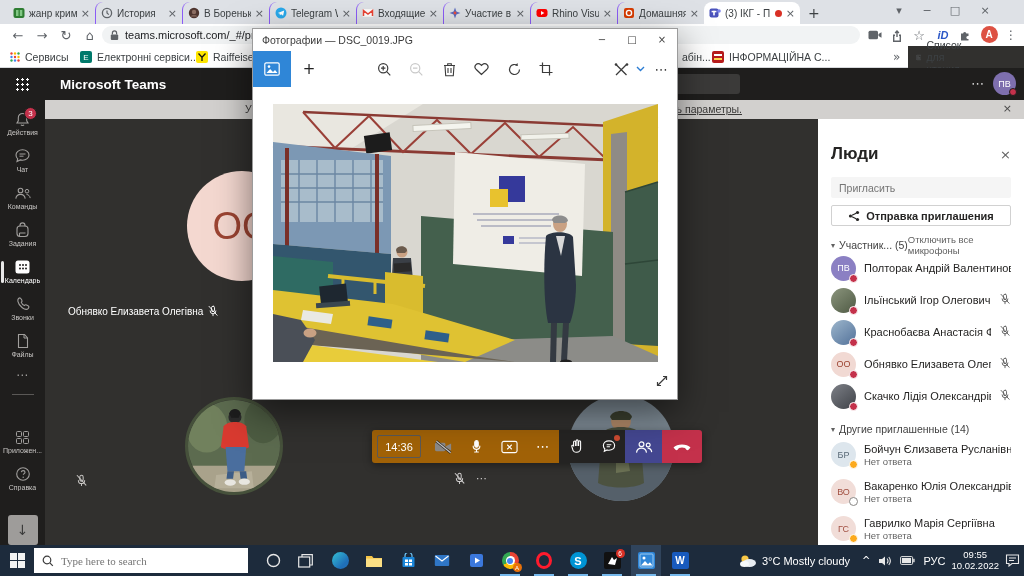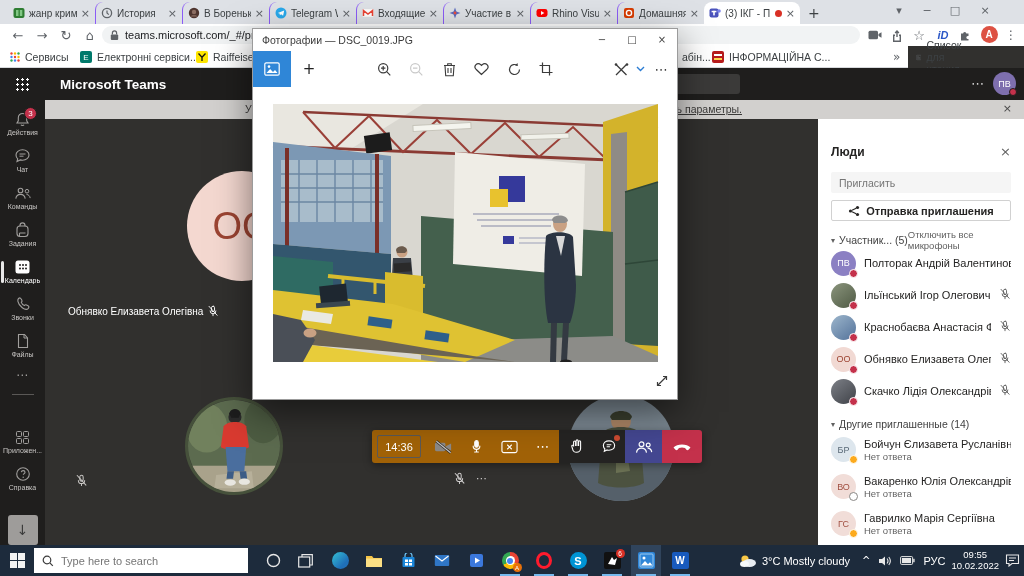--- a/index.html
+++ b/index.html
@@ -57,21 +57,21 @@
   .cbtn{width:33px;height:33px;display:flex;align-items:center;justify-content:center;position:relative}
   .timerbox{width:44px;height:23px;border:1px solid #5a5958;border-radius:2px;margin:0 6px 0 5px;color:#fff;font-size:11px;display:flex;align-items:center;justify-content:center}
   .chatdot{position:absolute;top:5px;right:5px;width:6px;height:6px;border-radius:50%;background:#cc4a31}
   .peoplebtn{background:#444791}
   .hangup{width:40px;height:33px;background:#c4314b;display:flex;align-items:center;justify-content:center}
   .stagemics{position:absolute;left:408px;top:353px;display:flex;gap:10px;color:#d0cece;align-items:center}
 
   
   .people{position:absolute;right:0;top:51px;width:206px;height:426px;background:#fff;padding:0 13px;overflow:hidden}
   .p-titlerow{display:flex;align-items:center;margin-top:25px}
-  .p-title{font-size:12px;font-weight:bold;color:#252423;flex:1}
+  .p-title{font-size:17px;font-weight:bold;color:#252423;flex:1}
   .p-close{color:#616161;font-size:13px}
   .p-input{margin-top:13px;width:100%;height:21px;background:#f5f5f5;border:none;border-radius:2px;font-size:10.5px;color:#424242;padding:0 8px;font-family:inherit}
   .p-btn{margin-top:7px;width:100%;height:21px;background:#fff;border:1px solid #d1d1d1;border-radius:2px;display:flex;align-items:center;justify-content:center;gap:6px;font-size:11px;font-weight:bold;color:#252423}
   .p-sect{margin-top:12px;display:flex;align-items:center;font-size:10.5px;color:#424242;height:14px}
   .p-sect .muteall{margin-left:auto;font-size:9.5px;color:#616161}
   .prow{height:32px;display:flex;align-items:center;gap:8px}
   .prow .pname{flex:1;font-size:11px;color:#252423;white-space:nowrap;overflow:hidden}
   .pav{flex:none;width:25px;height:25px;border-radius:50%;position:relative;display:flex;align-items:center;justify-content:center;font-size:9px}
   .pav .dot{position:absolute;right:-2px;bottom:-2px;width:9px;height:9px;border-radius:50%;border:1.5px solid #fff}
   .dot.busy{background:#c4314b}
@@ -91,21 +91,21 @@
   .ph-toolbar{height:36px;position:relative;background:#fff}
   .ph-select{position:absolute;left:0;top:0;width:38px;height:36px;background:#2f86d7;display:flex;align-items:center;justify-content:center}
   .ph-ico{position:absolute;top:9px;width:20px;height:18px;display:flex;align-items:center;justify-content:center;color:#3b3b3b}
   .ph-photo{position:absolute;left:18px;top:75px;width:389px;height:258px}
   .ph-expand{position:absolute;right:8px;bottom:7px;color:#3b3b3b}
 
   
   .taskbar{position:absolute;left:0;top:545px;width:1024px;height:31px;background:#1d2b3c;z-index:90;color:#fff}
   .tb-start{position:absolute;left:0;top:0;width:34px;height:31px;display:flex;align-items:center;justify-content:center}
   .tb-search{position:absolute;left:34px;top:3px;width:214px;height:25px;background:#fff;display:flex;align-items:center;padding:0 8px;gap:7px}
-  .tb-search input{border:none;outline:none;font-size:11px;color:#3b3b3b;width:160px;font-family:Liberation Sans, sans-serif;background:transparent}
+  .tb-search input{border:none;outline:none;font-size:11px;color:#3b3b3b;width:160px;font-family:Liberation Serif, serif;background:transparent}
   .tkico{position:absolute;top:0;width:30px;height:31px;display:flex;align-items:center;justify-content:center}
   .tkico.open::after{content:"";position:absolute;left:5px;bottom:0;width:20px;height:2px;background:#76b9ed}
   .tkico.focused{background:#30445c}
   .tray{position:absolute;right:0;top:0;height:31px;display:flex;align-items:center;font-size:11px}
   .clockblk{text-align:center;font-size:9.5px;line-height:10.5px;margin:0 6px}
 </style>
 </head>
 <body>
 
 <div class="screen">

